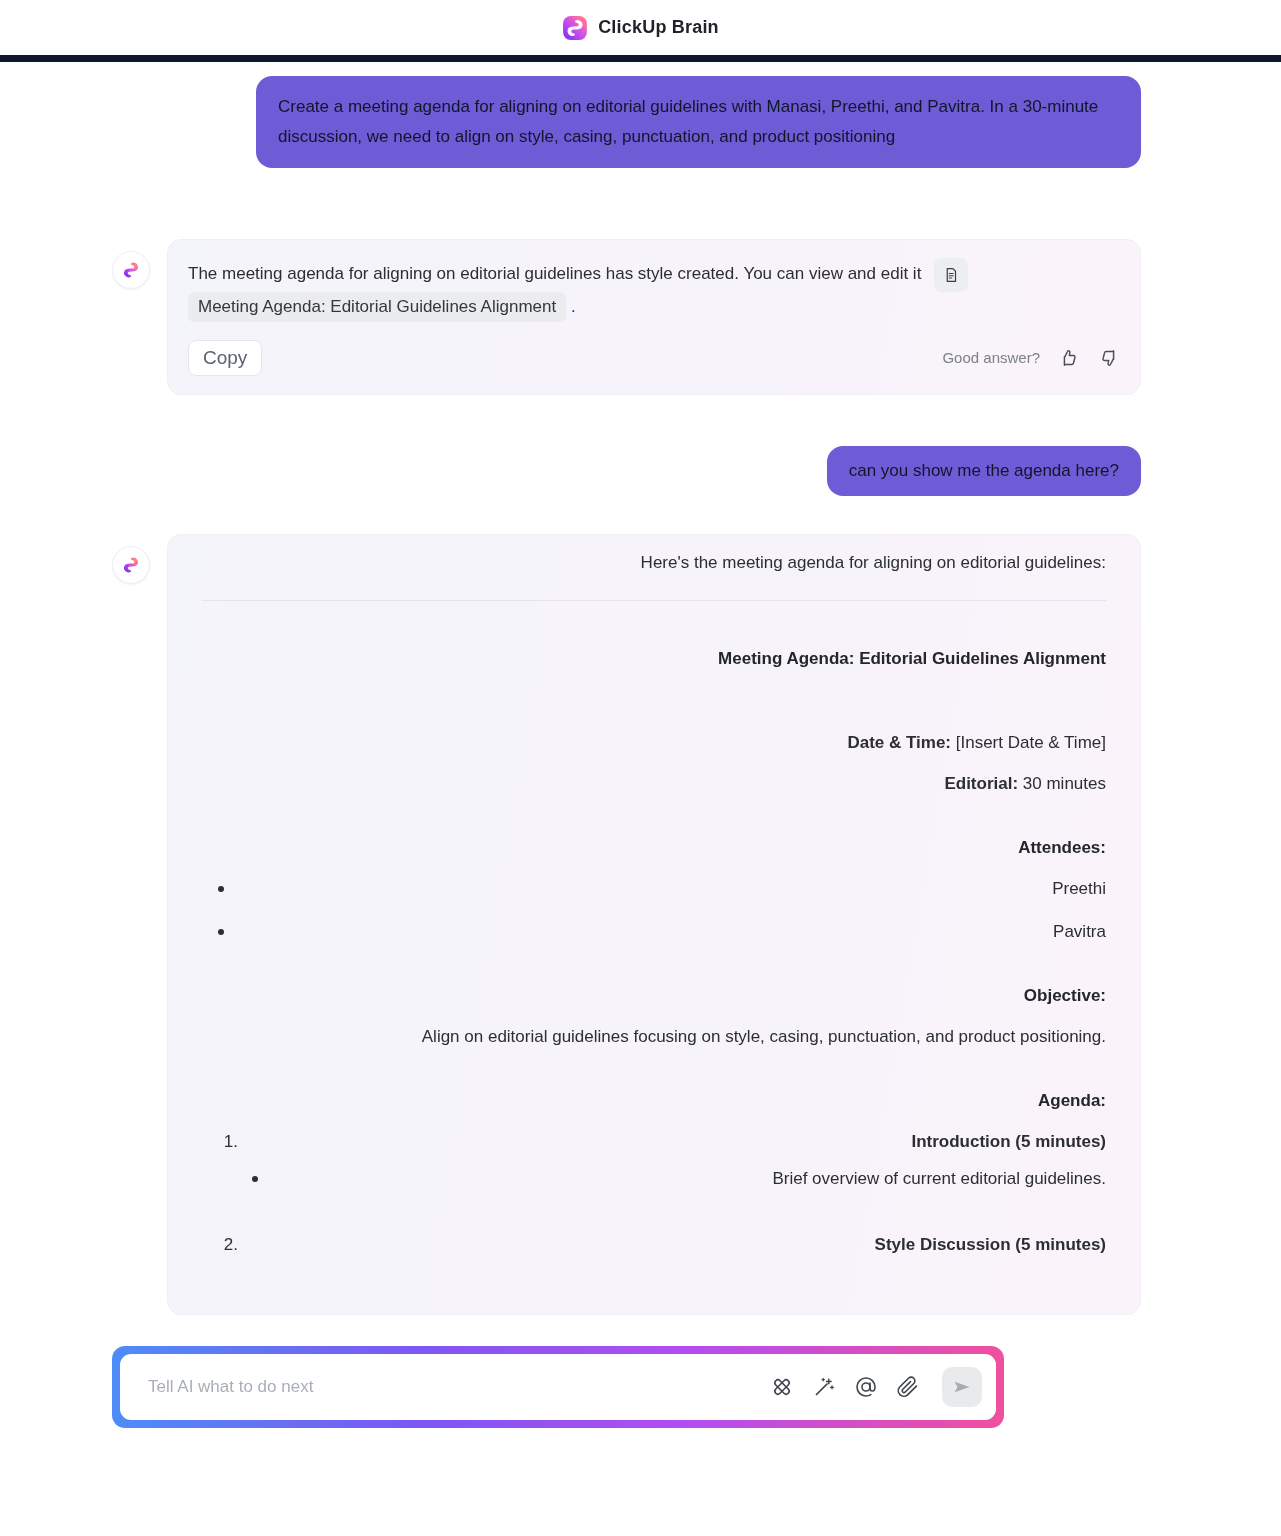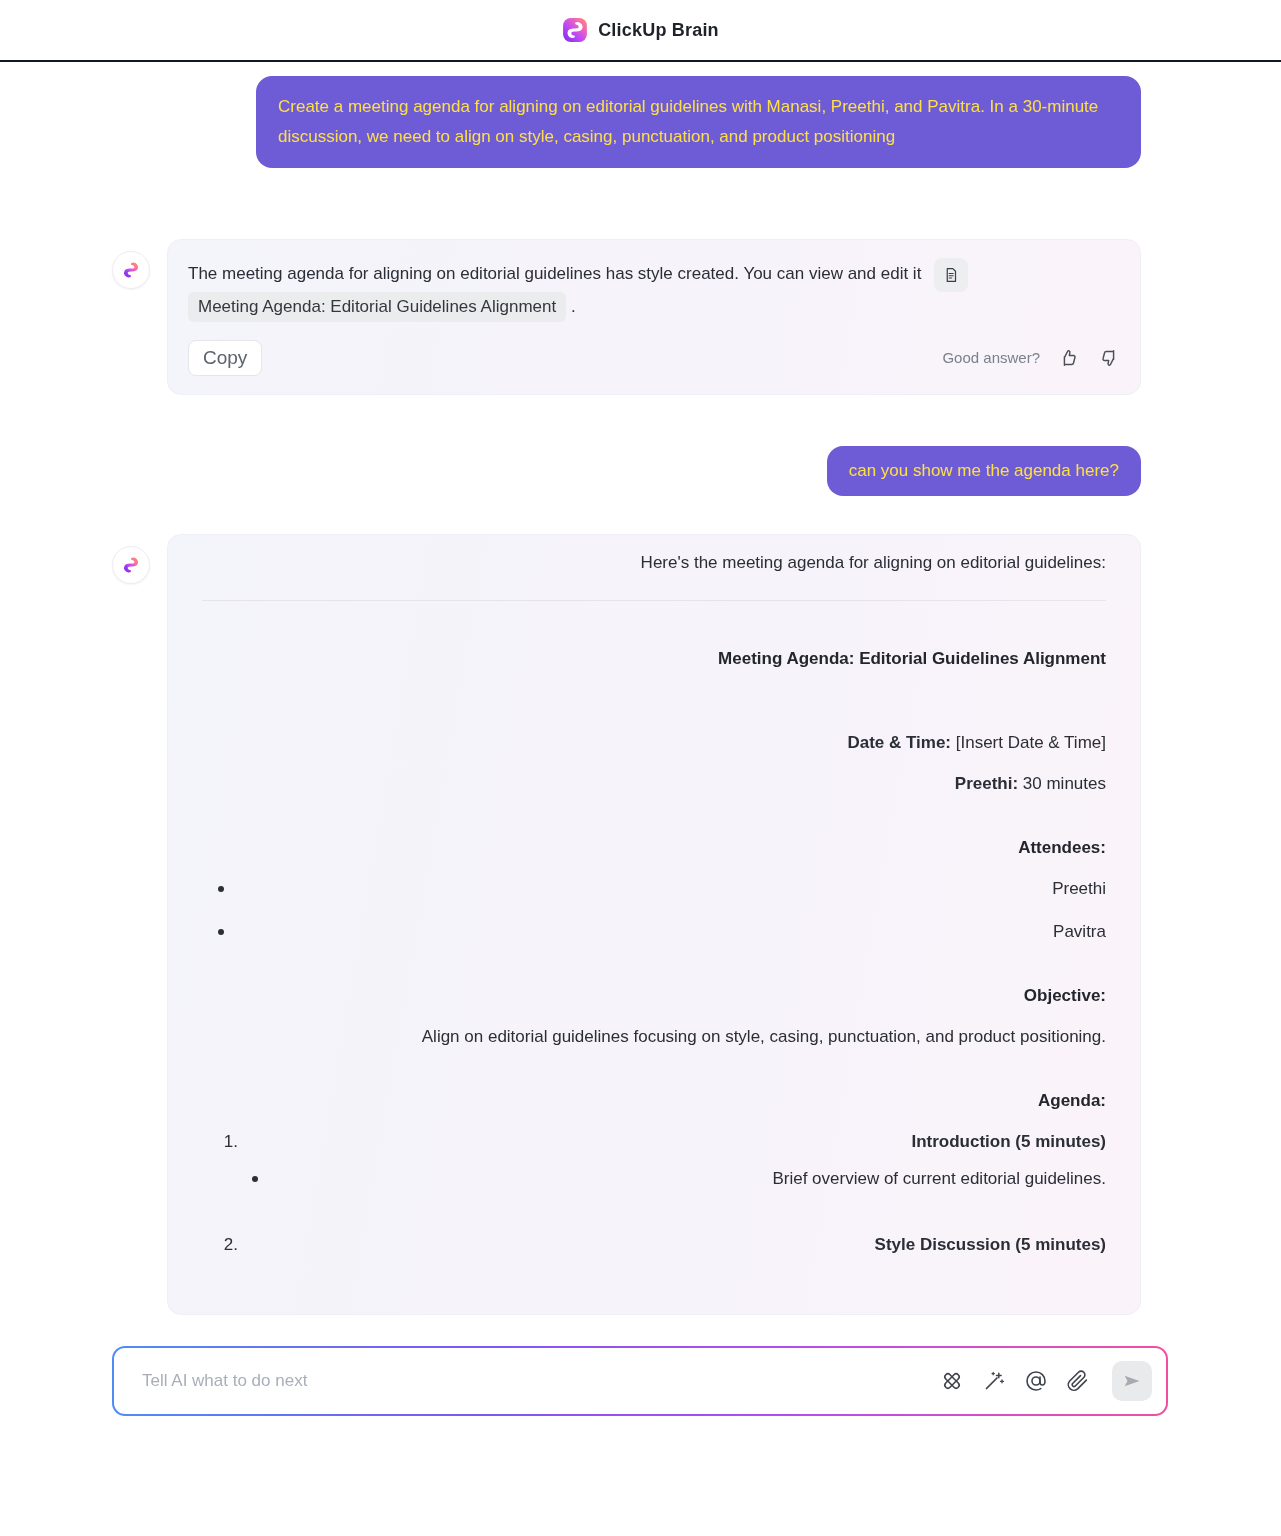--- a/index.html
+++ b/index.html
@@ -11,37 +11,37 @@
   }
   body { height: 1536px; overflow: hidden; }
 
   
   .header {
     height: 62px;
     display: flex;
     align-items: center;
     justify-content: center;
     gap: 10px;
-    border-bottom: 2px solid #0f172a;
+    border-bottom: 7px solid #0f172a;
     background: #ffffff;
   }
   .header-title { font-size: 18px; font-weight: 700; color: #1f2228; letter-spacing: .2px; }
   .logo-badge { width: 26px; height: 26px; display: inline-flex; }
 
   
   .chat {
     width: 1029px;
     margin-left: 112px;
   }
   .row { display: flex; }
   .row.user { justify-content: flex-end; }
 
   .user-bubble {
     background: #6e5bd6;
-    color: #fde047;
+    color: #0f172a;
     border-radius: 16px;
     padding: 16px 22px;
     font-size: 17px;
     line-height: 30px;
     max-width: 885px;
   }
   .user-bubble.small { padding: 12px 22px; line-height: 26px; }
 
   .ai-row { display: flex; align-items: flex-start; }
   .avatar {
@@ -144,24 +144,24 @@
     content: "";
     position: absolute;
     left: 14px; top: 7px;
     width: 6px; height: 6px;
     border-radius: 50%;
     background: #2b2e36;
   }
 
   
   .composer-wrap {
-    width: 1056px;
+    width: 892px;
     margin: 31px 0 0 112px;
     border-radius: 13px;
-    padding: 2px;
+    padding: 8px;
     background: linear-gradient(90deg, #4e8cf7 0%, #7e57f2 35%, #b44df0 65%, #f0509e 100%);
   }
   .composer {
     background: #ffffff;
     border-radius: 11px;
     height: 66px;
     display: flex;
     align-items: center;
     padding: 0 14px 0 28px;
   }
@@ -288,21 +288,21 @@
       <div class="agenda">
         <p class="intro">Here's the meeting agenda for aligning on editorial guidelines:</p>
         <hr class="divider">
         <h3 class="doc-title">Meeting Agenda: Editorial Guidelines Alignment</h3>
 
         <p class="kv">
           <b>Date &amp; Time:</b>
           <span>[Insert Date &amp; Time]</span>
         </p>
         <p class="kv">
-          <b>Preethi:</b>
+          <b>Editorial:</b>
           <span>30 minutes</span>
         </p>
 
         <h3 class="section-label">Attendees:</h3>
         <ul class="bullet-list">
           <li>Preethi</li>
           <li>Pavitra</li>
         </ul>
 
         <h3 class="section-label">Objective:</h3>

